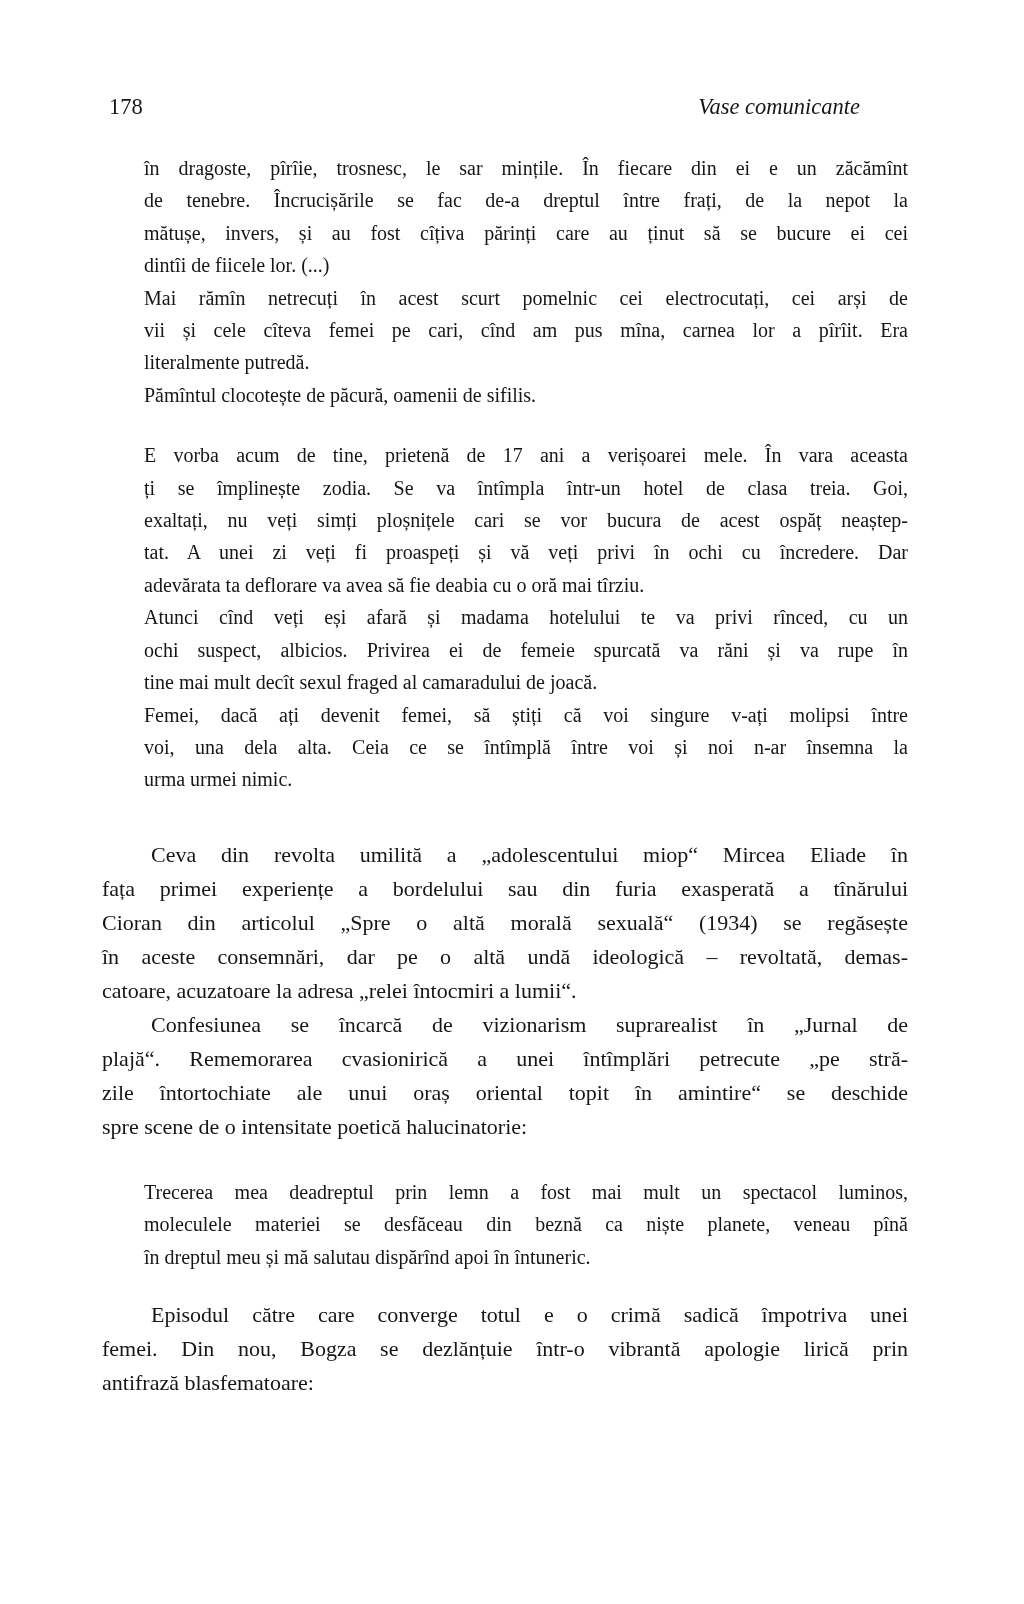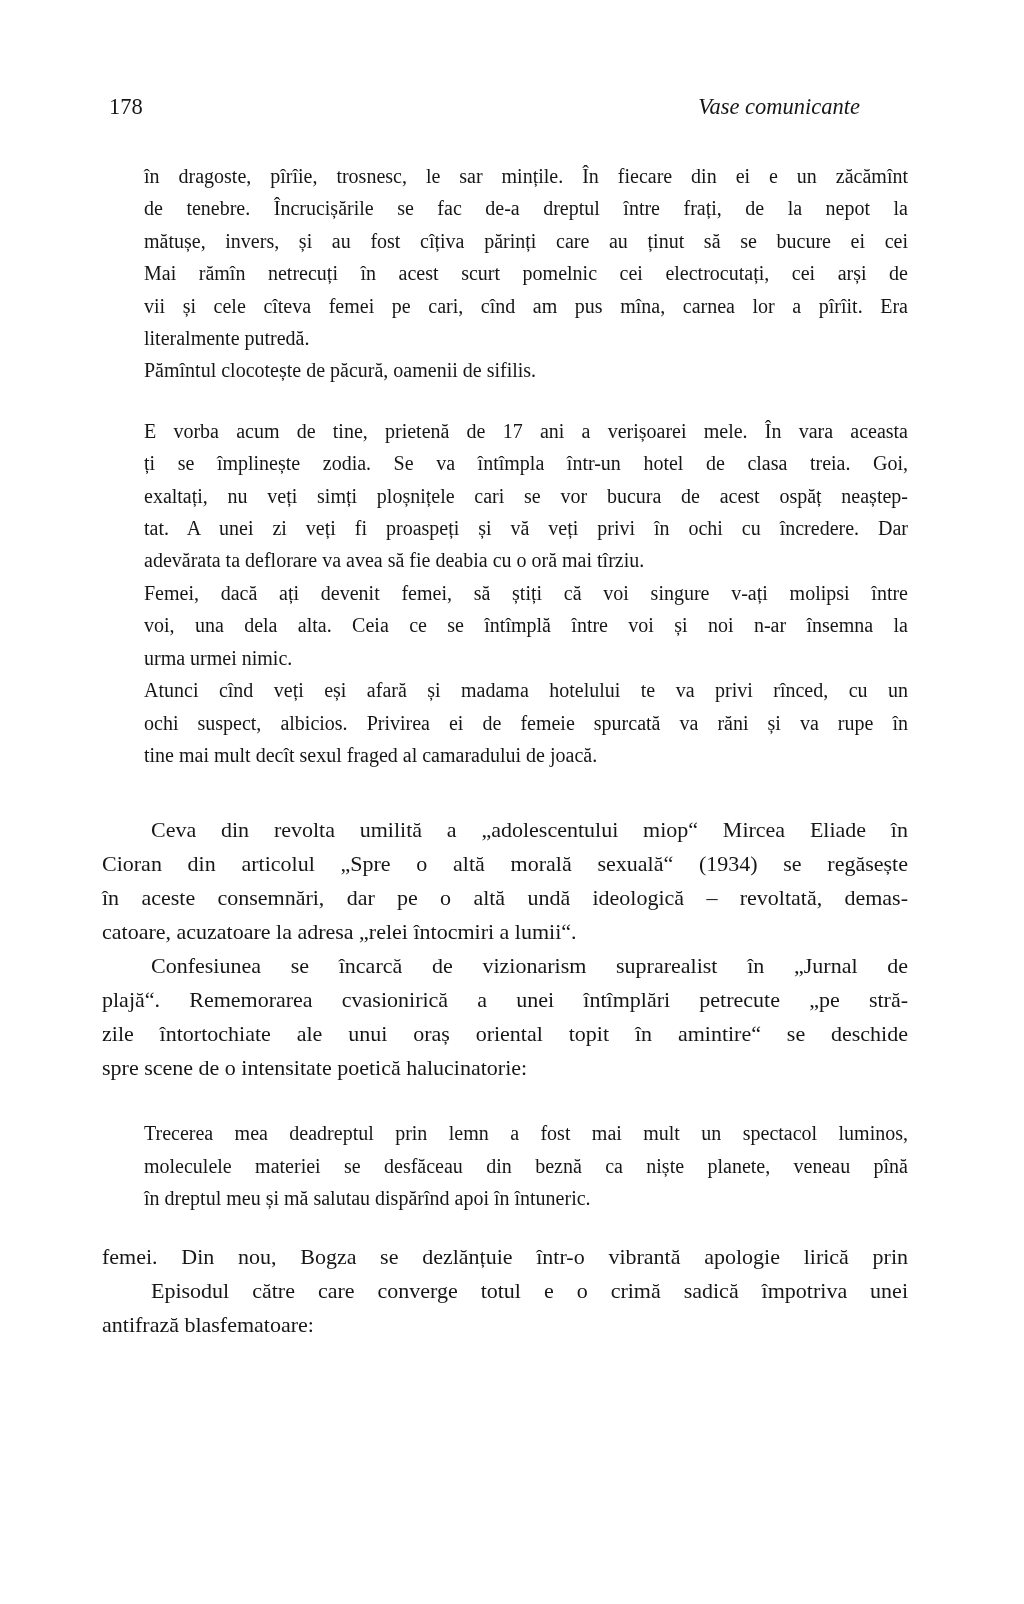--- a/index.html
+++ b/index.html
@@ -18,21 +18,21 @@
     position:absolute;
     top:94px; left:109px; right:116px;
     height:30px;
     font-size:22.5px;
   }
   .page-number { position:absolute; left:0; top:0; }
   .running-title { position:absolute; right:0; top:0; font-style:italic; }
 
   .content {
     position:absolute;
-    top:8px; left:102px;
+    top:0; left:102px;
     width:806px;
   }
   .body-block  { font-size:22px; line-height:34px; }
   .block-quote { margin-left:42px; font-size:20px; line-height:32.4px; }
 
   .ln { text-align:justify; text-align-last:justify; }
   .ln.end { text-align-last:left; }
   .ln.indent { text-indent:49px; }
 
   .b-quote1 { margin-top:152px; }
@@ -53,20 +53,21 @@
     <span class="running-title">Vase comunicante</span>
   </div>
 
   <div class="content">
 
     <div class="block-quote b-quote1">
       <div>
         <div class="ln">în dragoste, pîrîie, trosnesc, le sar mințile. În fiecare din ei e un zăcămînt</div>
         <div class="ln">de tenebre. Încrucișările se fac de-a dreptul între frați, de la nepot la</div>
         <div class="ln">mătușe, invers, și au fost cîțiva părinți care au ținut să se bucure ei cei</div>
+        <div class="ln end">dintîi de fiicele lor. (...)</div>
       </div>
       <div>
         <div class="ln">Mai rămîn netrecuți în acest scurt pomelnic cei electrocutați, cei arși de</div>
         <div class="ln">vii și cele cîteva femei pe cari, cînd am pus mîna, carnea lor a pîrîit. Era</div>
         <div class="ln end">literalmente putredă.</div>
       </div>
       <div>
         <div class="ln end">Pămîntul clocotește de păcură, oamenii de sifilis.</div>
       </div>
     </div>
@@ -74,33 +75,34 @@
 
     <div class="block-quote b-quote2">
       <div>
         <div class="ln">E vorba acum de tine, prietenă de 17 ani a verișoarei mele. În vara aceasta</div>
         <div class="ln">ți se împlinește zodia. Se va întîmpla într-un hotel de clasa treia. Goi,</div>
         <div class="ln">exaltați, nu veți simți ploșnițele cari se vor bucura de acest ospăț neaștep-</div>
         <div class="ln">tat. A unei zi veți fi proaspeți și vă veți privi în ochi cu încredere. Dar</div>
         <div class="ln end">adevărata ta deflorare va avea să fie deabia cu o oră mai tîrziu.</div>
       </div>
       <div>
+        <div class="ln">Atunci cînd veți eși afară și madama hotelului te va privi rînced, cu un</div>
+        <div class="ln">ochi suspect, albicios. Privirea ei de femeie spurcată va răni și va rupe în</div>
+        <div class="ln end">tine mai mult decît sexul fraged al camaradului de joacă.</div>
+      </div>
+      <div>
         <div class="ln">Femei, dacă ați devenit femei, să știți că voi singure v-ați molipsi între</div>
         <div class="ln">voi, una dela alta. Ceia ce se întîmplă între voi și noi n-ar însemna la</div>
         <div class="ln end">urma urmei nimic.</div>
-      </div>
-      <div>
-        <div class="ln">Atunci cînd veți eși afară și madama hotelului te va privi rînced, cu un</div>
-        <div class="ln">ochi suspect, albicios. Privirea ei de femeie spurcată va răni și va rupe în</div>
-        <div class="ln end">tine mai mult decît sexul fraged al camaradului de joacă.</div>
       </div>
     </div>
 
     <div class="body-block b-body2">
       <div class="ln indent">Ceva din revolta umilită a „adolescentului miop“ Mircea Eliade în</div>
+      <div class="ln">fața primei experiențe a bordelului sau din furia exasperată a tînărului</div>
       <div class="ln">Cioran din articolul „Spre o altă morală sexuală“ (1934) se regăsește</div>
       <div class="ln">în aceste consemnări, dar pe o altă undă ideologică – revoltată, demas-</div>
       <div class="ln end">catoare, acuzatoare la adresa „relei întocmiri a lumii“.</div>
     </div>
 
     <div class="body-block b-body3">
       <div class="ln indent">Confesiunea se încarcă de vizionarism suprarealist în „Jurnal de</div>
       <div class="ln">plajă“. Rememorarea cvasionirică a unei întîmplări petrecute „pe stră-</div>
       <div class="ln">zile întortochiate ale unui oraș oriental topit în amintire“ se deschide</div>
       <div class="ln end">spre scene de o intensitate poetică halucinatorie:</div>
@@ -108,19 +110,19 @@
 
     <div class="block-quote b-quote3">
       <div>
         <div class="ln">Trecerea mea deadreptul prin lemn a fost mai mult un spectacol luminos,</div>
         <div class="ln">moleculele materiei se desfăceau din beznă ca niște planete, veneau pînă</div>
         <div class="ln end">în dreptul meu și mă salutau dispărînd apoi în întuneric.</div>
       </div>
     </div>
 
     <div class="body-block b-body4">
+      <div class="ln indent">Episodul către care converge totul e o crimă sadică împotriva unei</div>
       <div class="ln">femei. Din nou, Bogza se dezlănțuie într-o vibrantă apologie lirică prin</div>
-      <div class="ln indent">Episodul către care converge totul e o crimă sadică împotriva unei</div>
       <div class="ln end">antifrază blasfematoare:</div>
     </div>
 
   </div>
 </div>
 
 </body></html>

